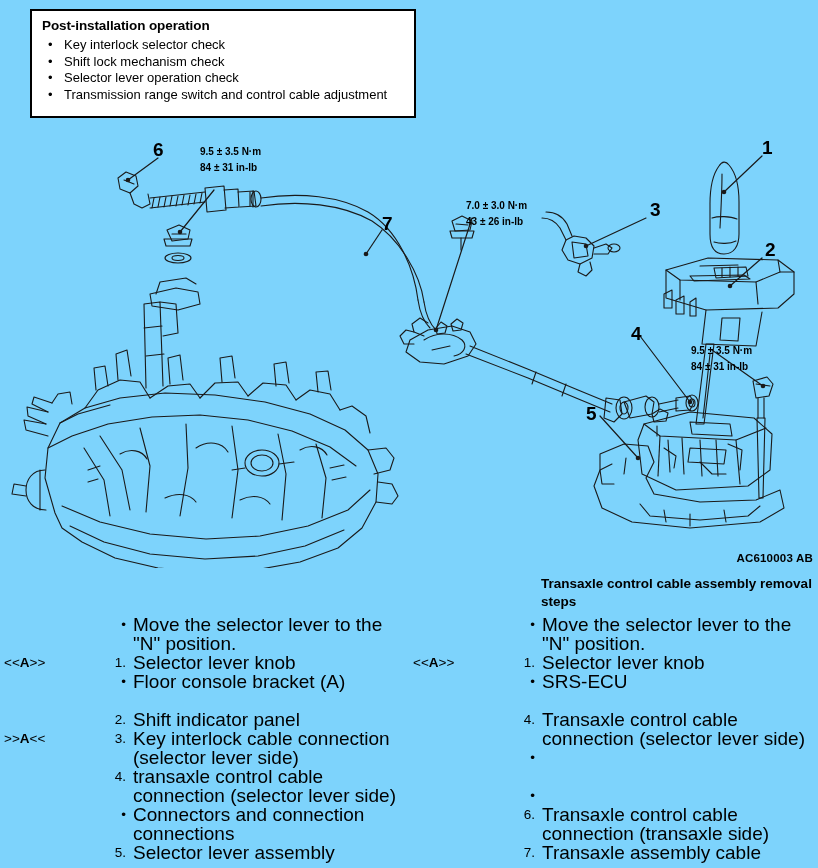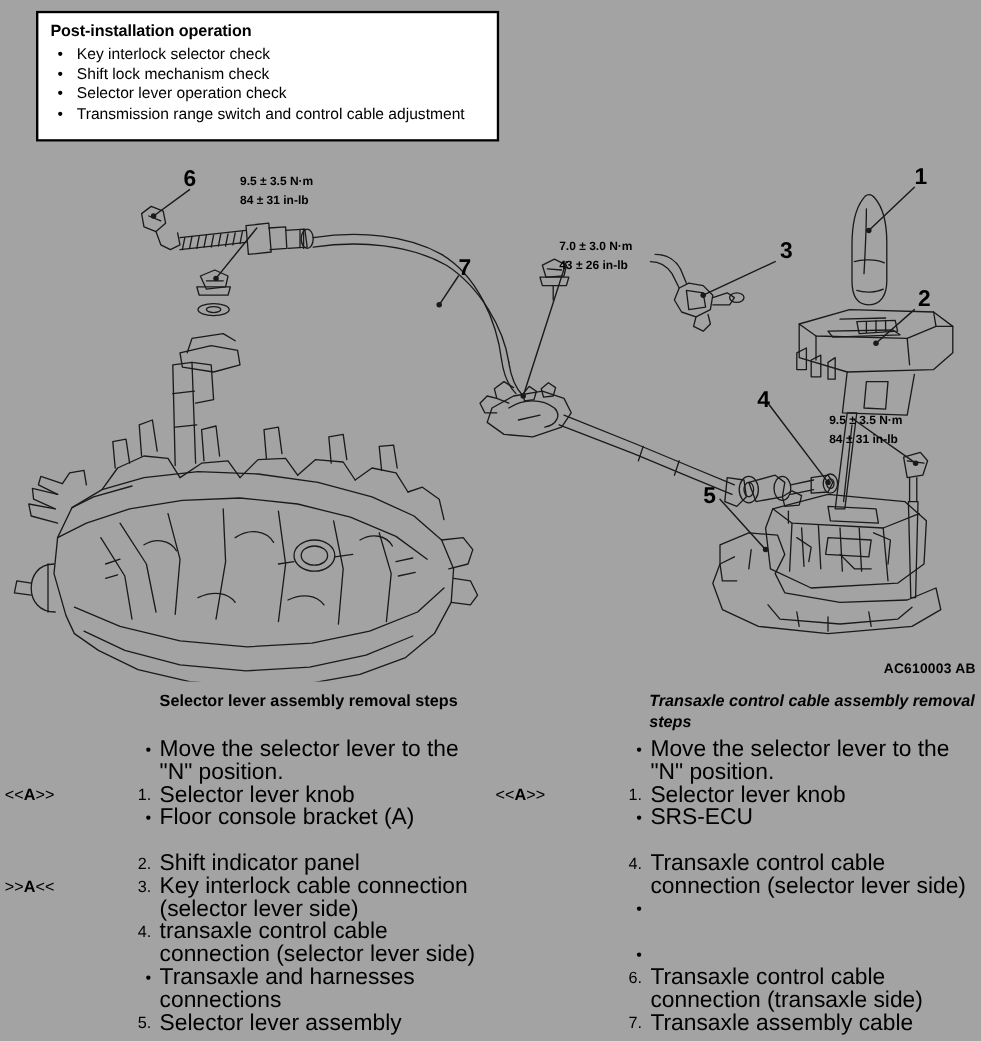--- a/index.html
+++ b/index.html
@@ -9,21 +9,21 @@
     background: #ffffff;
   }
   body {
     font-family: "Liberation Sans", sans-serif;
     color: #000000;
   }
   #page {
     position: relative;
     width: 818px;
     height: 868px;
-    background: #a3a3a3;
+    background: #7dd3fc;
     overflow: hidden;
   }
 
   
   #postinstall-box {
     position: absolute;
     left: 30px;
     top: 9px;
     width: 386px;
     height: 109px;
@@ -127,21 +127,20 @@
     left: 133px;
     top: 0;
     width: 272px;
     font-size: 13.5px;
     font-weight: bold;
     line-height: 17.5px;
   }
   #steps-col-right .steps-heading {
     left: 132px;
     width: 275px;
-    font-style: italic;
   }
 
   .steps-list {
     position: absolute;
     left: 0;
     top: 40px;
     width: 409px;
   }
   .step-row {
     position: relative;
@@ -478,21 +477,20 @@
     <div class="torque-label" style="left:691px; top:225px;">
       <div>9.5 ± 3.5 N·m</div>
       <div>84 ± 31 in-lb</div>
     </div>
 
     <div id="figure-code">AC610003 AB</div>
   </div>
 
   <div id="steps">
     <div class="steps-col" id="steps-col-left">
-      <div class="steps-heading">Selector lever assembly removal steps</div>
       <div class="steps-list" id="steps-list-left">
           <div class="step-row">
             <div class="step-bullet">•</div>
             <div class="step-text">Move the selector lever to the "N" position.</div>
           </div>
           <div class="step-row">
             <div class="step-marker">&lt;&lt;<b>A</b>&gt;&gt;</div>
             <div class="step-num">1.</div>
             <div class="step-text">Selector lever knob</div>
           </div>
@@ -509,21 +507,21 @@
             <div class="step-marker">&gt;&gt;<b>A</b>&lt;&lt;</div>
             <div class="step-num">3.</div>
             <div class="step-text">Key interlock cable connection (selector lever side)</div>
           </div>
           <div class="step-row">
             <div class="step-num">4.</div>
             <div class="step-text">transaxle control cable connection (selector lever side)</div>
           </div>
           <div class="step-row">
             <div class="step-bullet">•</div>
-            <div class="step-text">Transaxle and harnesses connections</div>
+            <div class="step-text">Connectors and connection connections</div>
           </div>
           <div class="step-row">
             <div class="step-num">5.</div>
             <div class="step-text">Selector lever assembly</div>
           </div>
         </div>
     </div>
     <div class="steps-col" id="steps-col-right">
       <div class="steps-heading">Transaxle control cable assembly removal steps</div>
       <div class="steps-list" id="steps-list-right">

